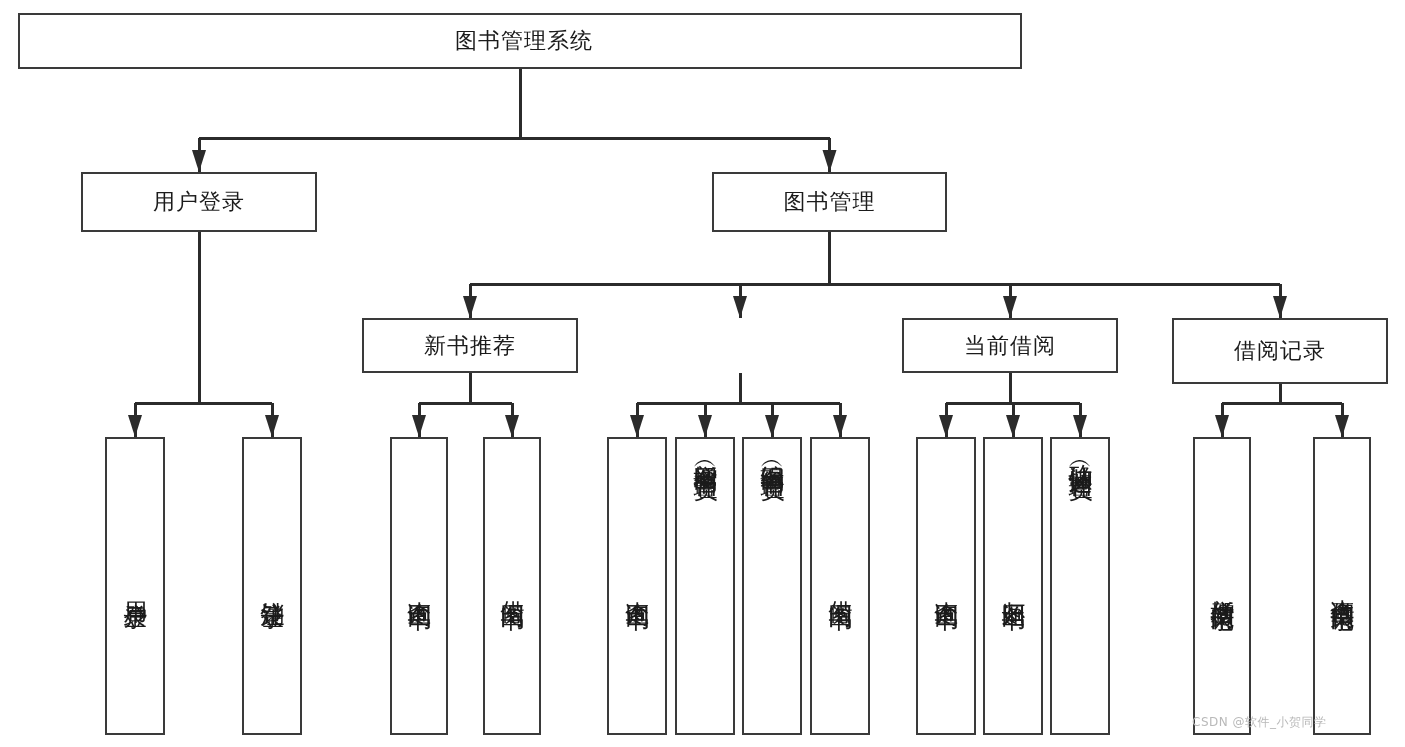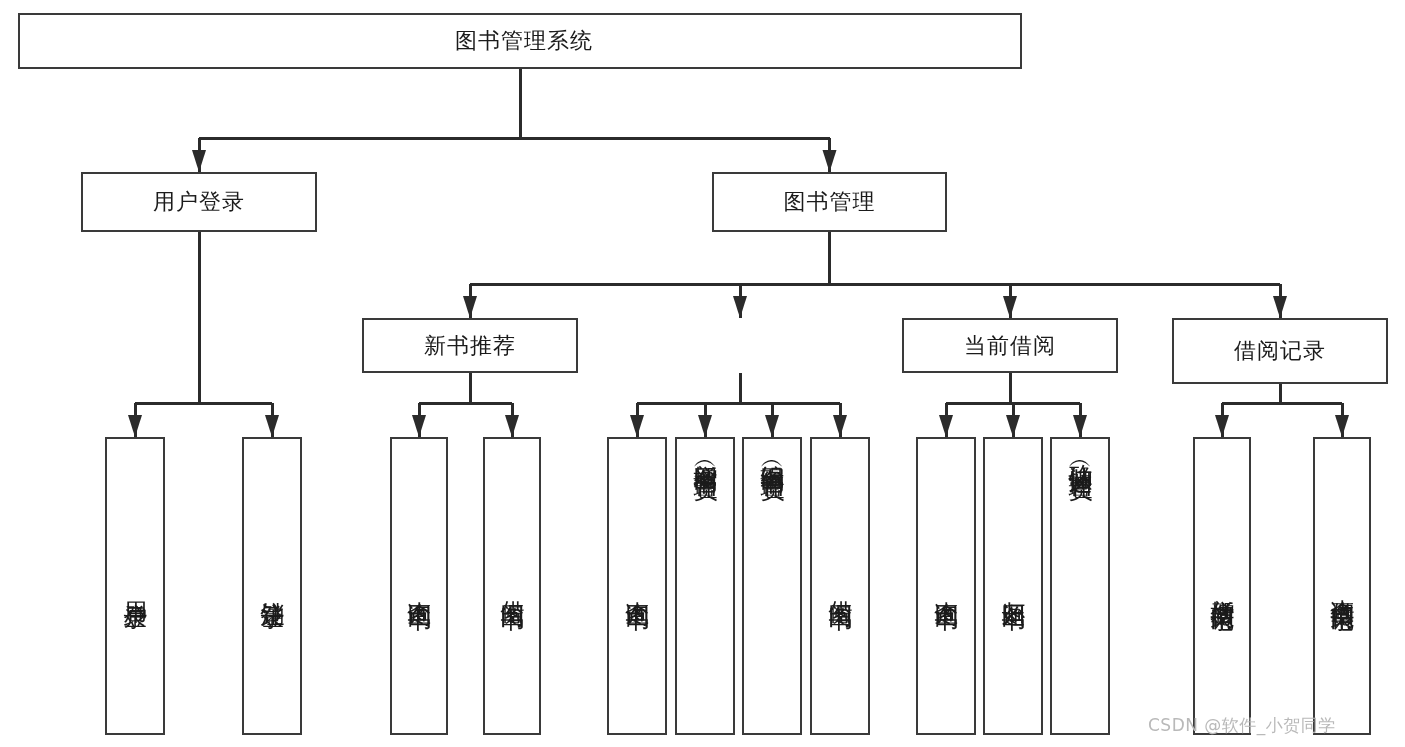--- a/index.html
+++ b/index.html
@@ -53,23 +53,23 @@
   }
   .node.vert.centered {
     justify-content: center;
   }
   .node-label {
     display: block;
     white-space: nowrap;
   }
   .watermark {
     position: absolute;
-    left: 1148px;
+    left: 1192px;
     top: 714px;
-    font-size: 17px;
+    font-size: 12px;
     color: #b9b9b9;
     white-space: nowrap;
     letter-spacing: 0.5px;
   }
 </style>
 </head>
 <body>
 
 <div id="diagram">
 

